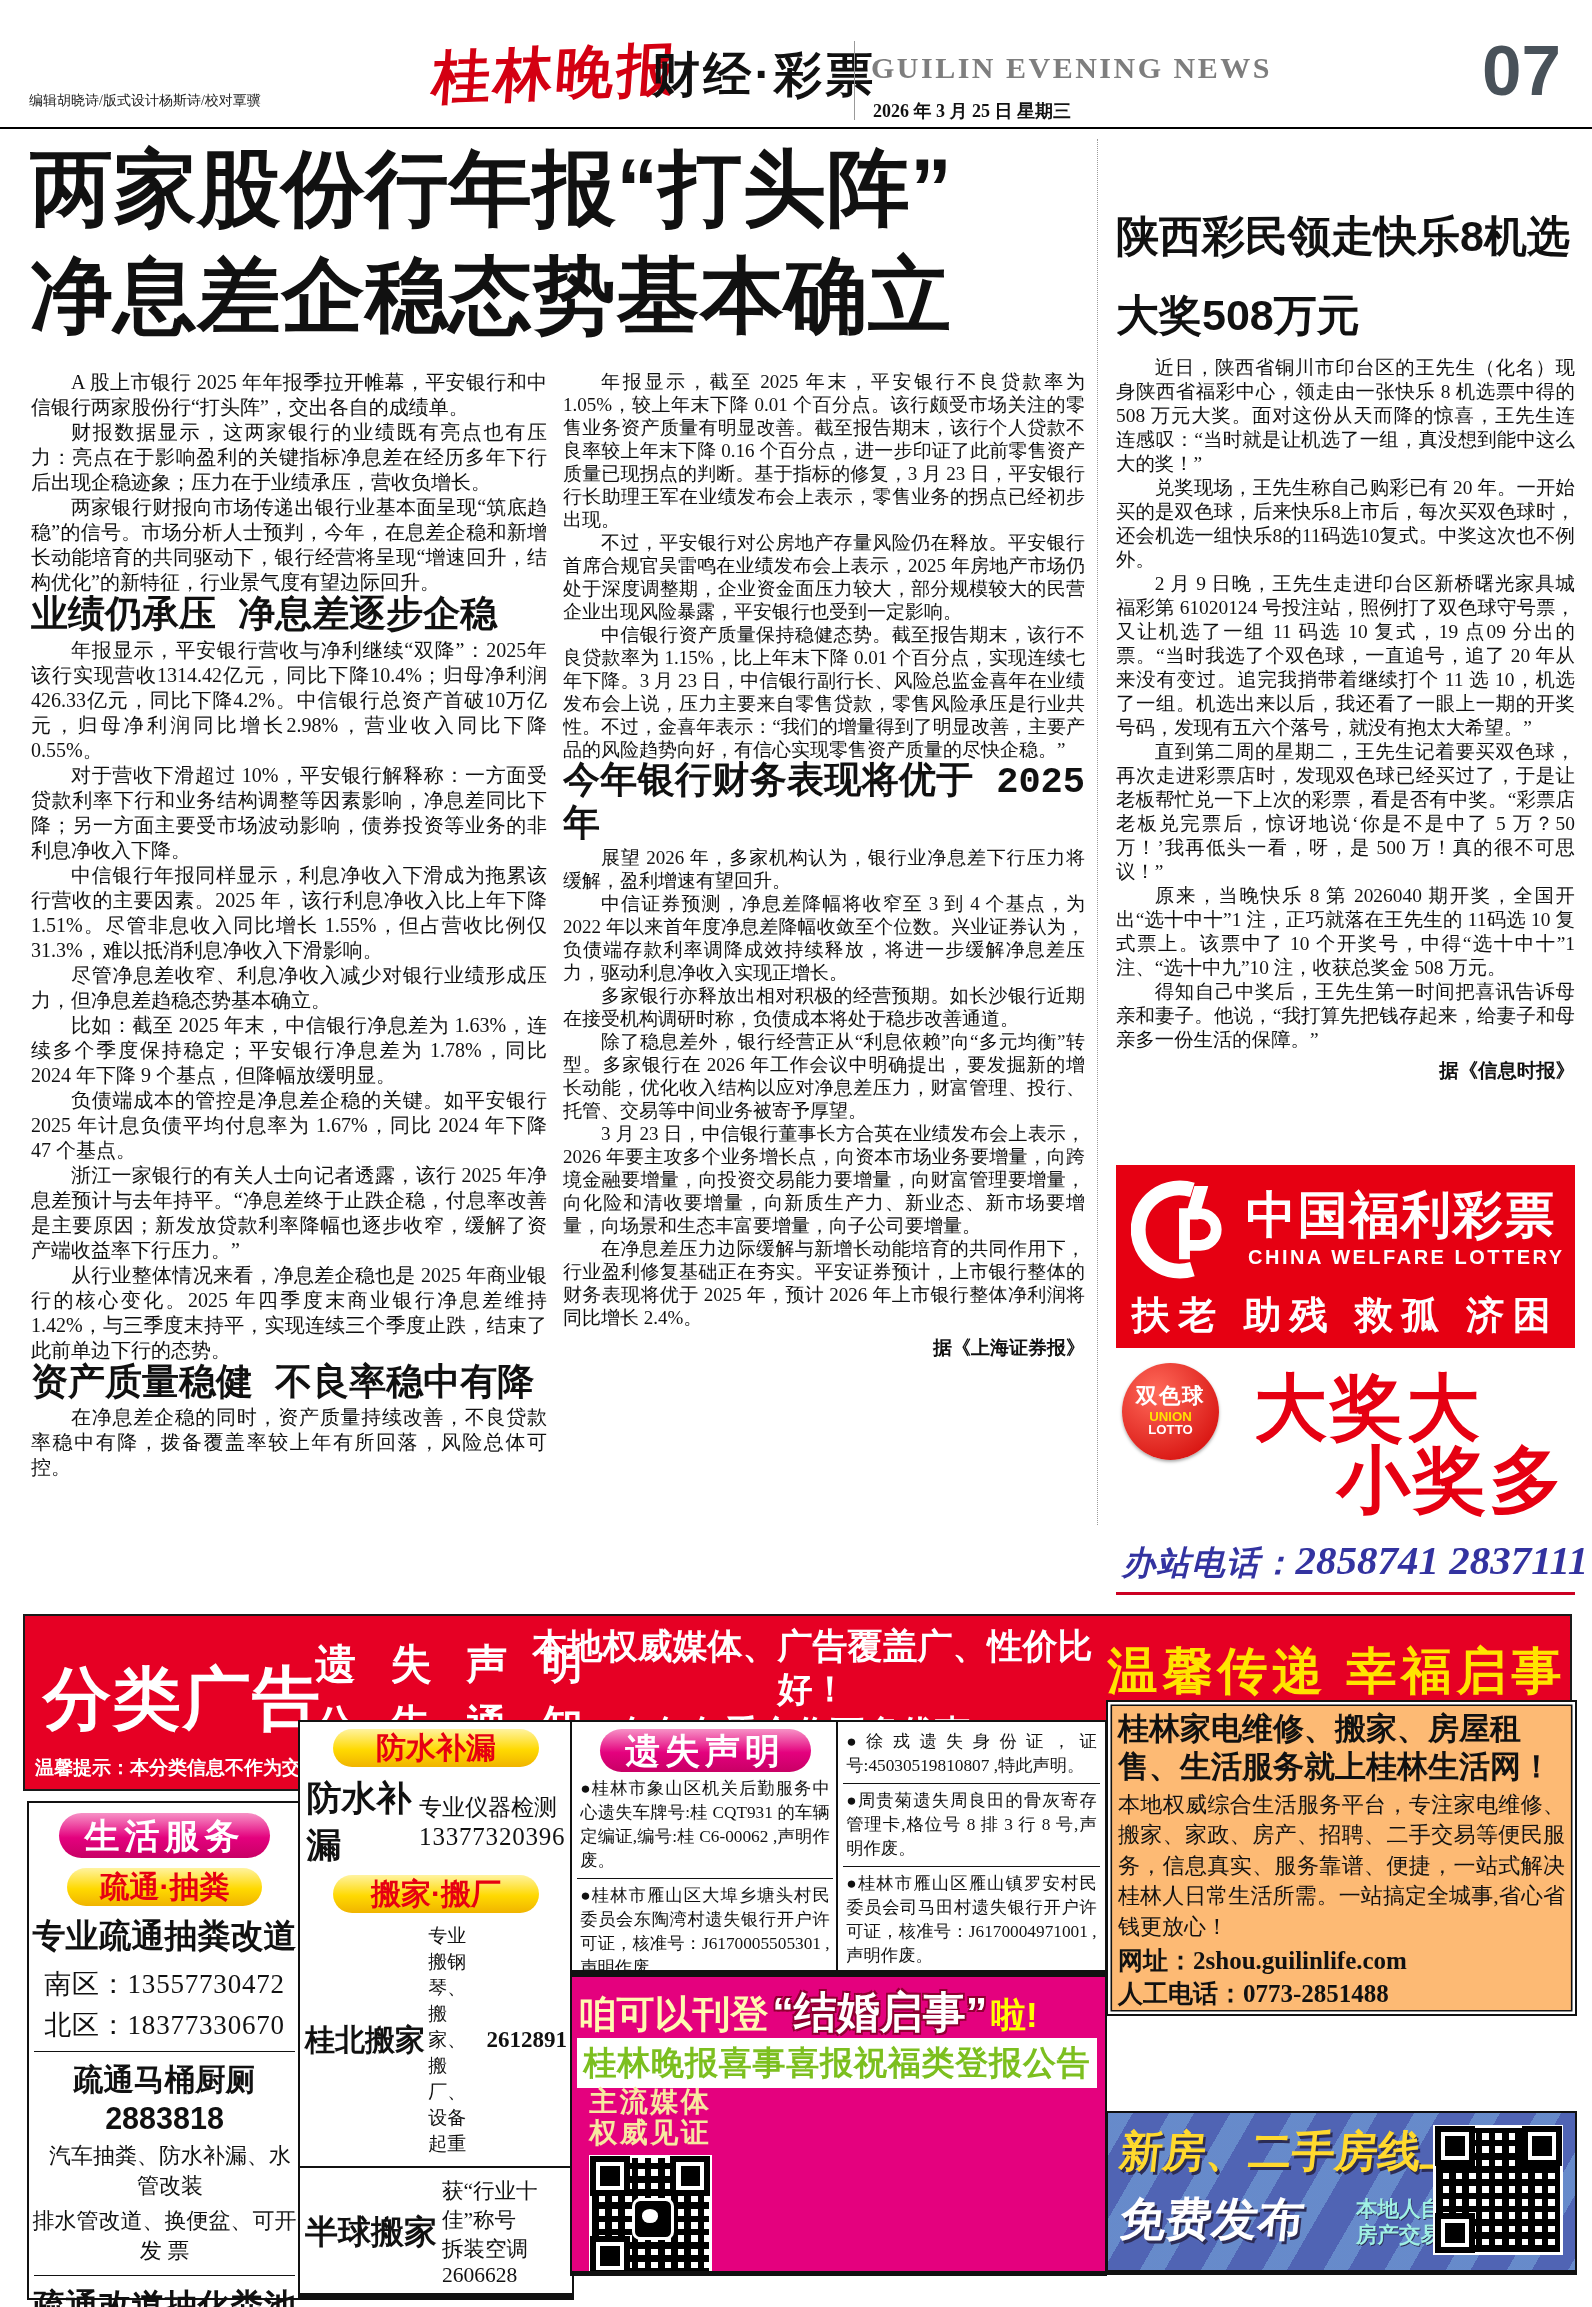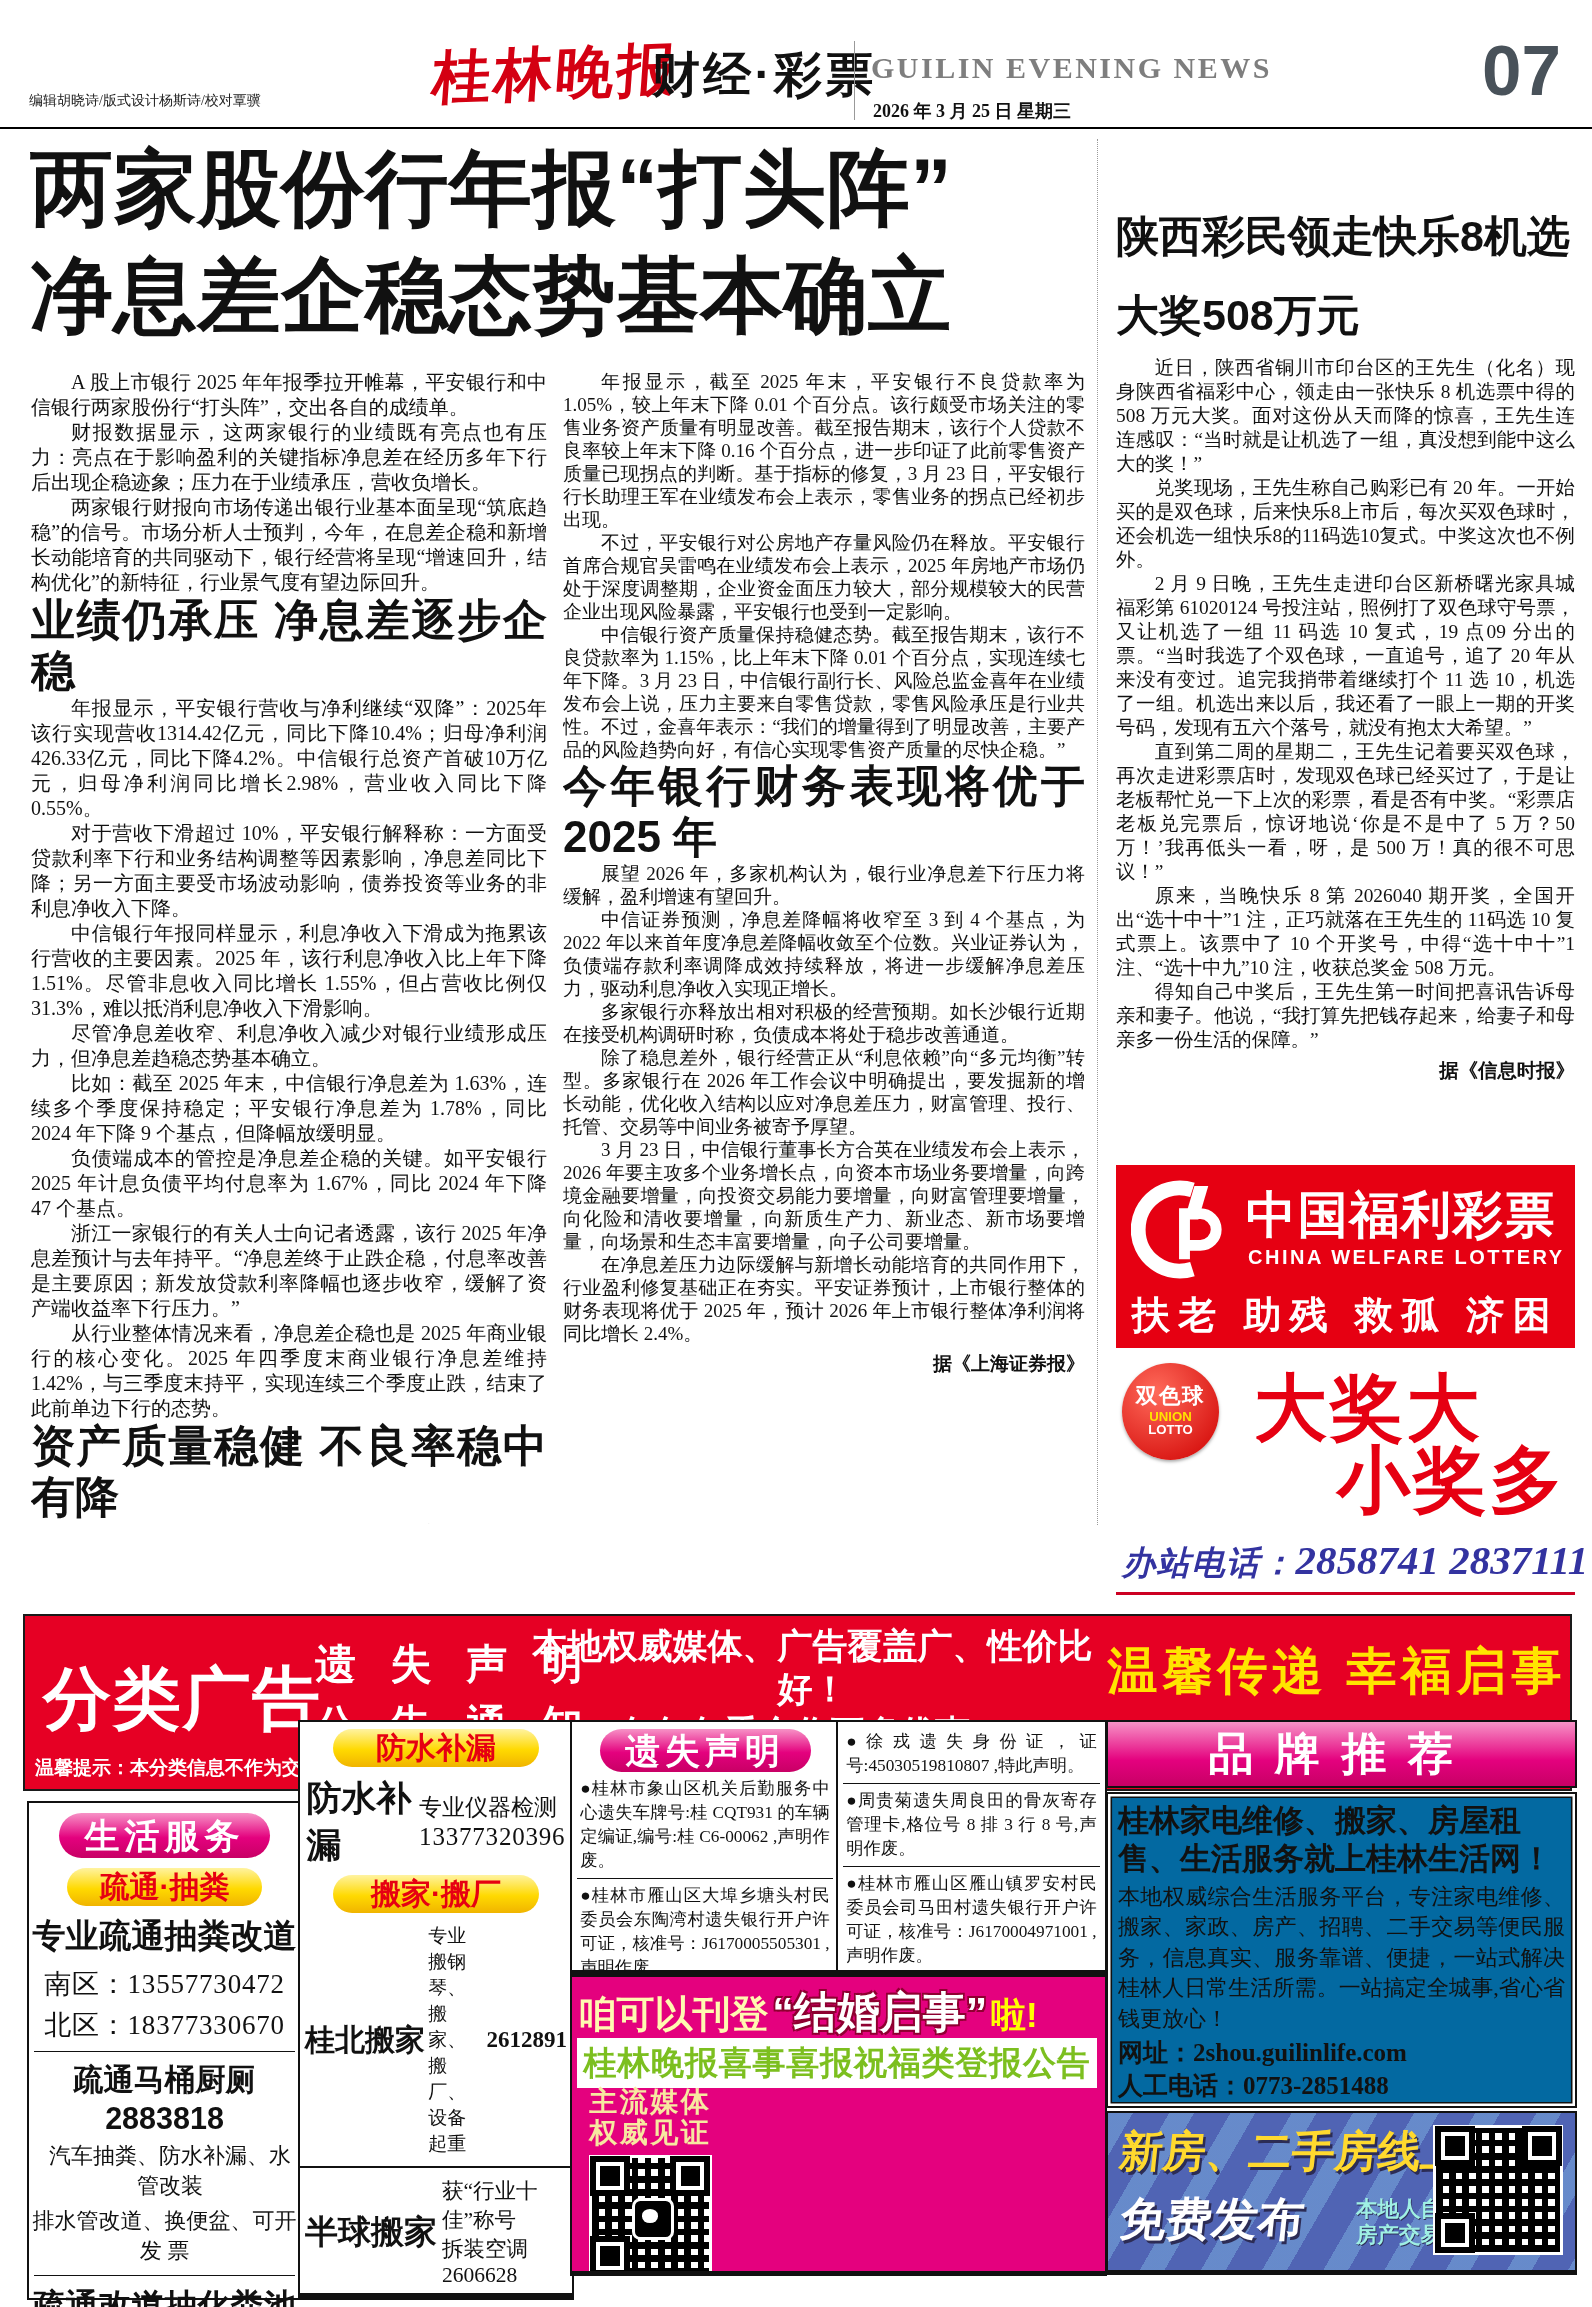--- a/index.html
+++ b/index.html
@@ -20,21 +20,21 @@
   .header-rule{left:0;top:127px;width:1592px;height:0;border-top:2.5px solid #000;}
 
   
   .headline{left:30px;width:1064px;font-size:83px;font-weight:900;letter-spacing:0.8px;
             font-family:"Liberation Sans",sans-serif;line-height:1.0;}
   .hl1{top:147px;} .hl2{top:254px;}
   .bodycol{text-align:justify;overflow:hidden;}
   .bodycol p{margin:0;text-indent:2em;}
   .col1{left:31px;top:370px;width:516px;height:1154px;font-size:20px;line-height:25px;}
   .col2{left:563px;top:370px;width:522px;height:1154px;font-size:19px;line-height:23px;}
-  .subhead{font-family:Liberation Sans, sans-serif;font-weight:900;font-size:44px;line-height:1.15;
+  .subhead{font-family:Liberation Mono, monospace;font-weight:900;font-size:37px;line-height:1.15;
            margin:21.5px 0 18px 0;text-indent:0 !important;}
   .attr{text-align:right;font-weight:700;text-indent:0 !important;margin-top:6.6px !important;}
   .main-divider{left:1097px;top:139px;width:0;height:1386px;border-left:1.7px dotted #9a9a9a;}
 
   
   .rhl{left:1116px;width:462px;font-size:43px;font-weight:900;font-family:"Liberation Sans",sans-serif;}
   .rhl1{top:208px;} .rhl2{top:287px;}
   .rbody{left:1116px;top:356px;width:459px;height:804px;font-size:19.4px;line-height:24px;
          text-align:justify;overflow:hidden;}
   .rbody p{margin:0;text-indent:2em;}
@@ -129,22 +129,22 @@
   .qr .wx{position:absolute;left:50%;top:50%;width:36px;height:36px;margin:-18px 0 0 -18px;
           background:#000;border-radius:8.3px;border:3.3px solid #fff;}
   .qr .wx::after{content:"";position:absolute;left:6.6px;top:8.3px;width:16.5px;height:13.2px;
                  background:#fff;border-radius:50%;}
 
   
   .brand-badge{left:1106px;top:1720px;width:467px;height:64px;line-height:64px;text-align:center;
                background:linear-gradient(#f792c6 0%,#e4017e 60%,#c80065 100%);color:#fff;
                font-size:45px;font-weight:900;font-family:"Liberation Sans",sans-serif;letter-spacing:21.5px;
                border:2.5px solid #111;}
-  .brand-box{left:1106px;top:1792px;width:467px;height:312px;border:2.5px solid #111;box-shadow:inset 0 0 0 2.5px #fff,inset 0 0 0 4.1px #111;
-             background:#0369a1;overflow:hidden;}
+  .brand-box{left:1106px;top:1700px;width:467px;height:312px;border:2.5px solid #111;box-shadow:inset 0 0 0 2.5px #fff,inset 0 0 0 4.1px #111;
+             background:#fdba74;overflow:hidden;}
   .brand-head{margin:8.3px 10px 3.3px 10px;font-size:31px;line-height:38px;font-weight:900;
               font-family:"Liberation Sans",sans-serif;}
   .brand-body{margin:1.7px 10px;font-size:22px;line-height:30.5px;text-align:justify;}
   .brand-line{margin:0 10px;font-size:25px;line-height:33px;font-weight:700;}
 
   
   .prop{left:1106px;top:2111px;width:467px;height:157px;border:2.5px solid #111;border-bottom-width:5px;
         background:#5064b4;overflow:hidden;
         background-image:repeating-linear-gradient(120deg,rgba(130,185,230,.45) 0 21.5px,transparent 21.5px 53px);}
   .prop .l1{position:absolute;left:11.6px;top:10px;font-size:43px;font-weight:900;color:#ffd92e;

